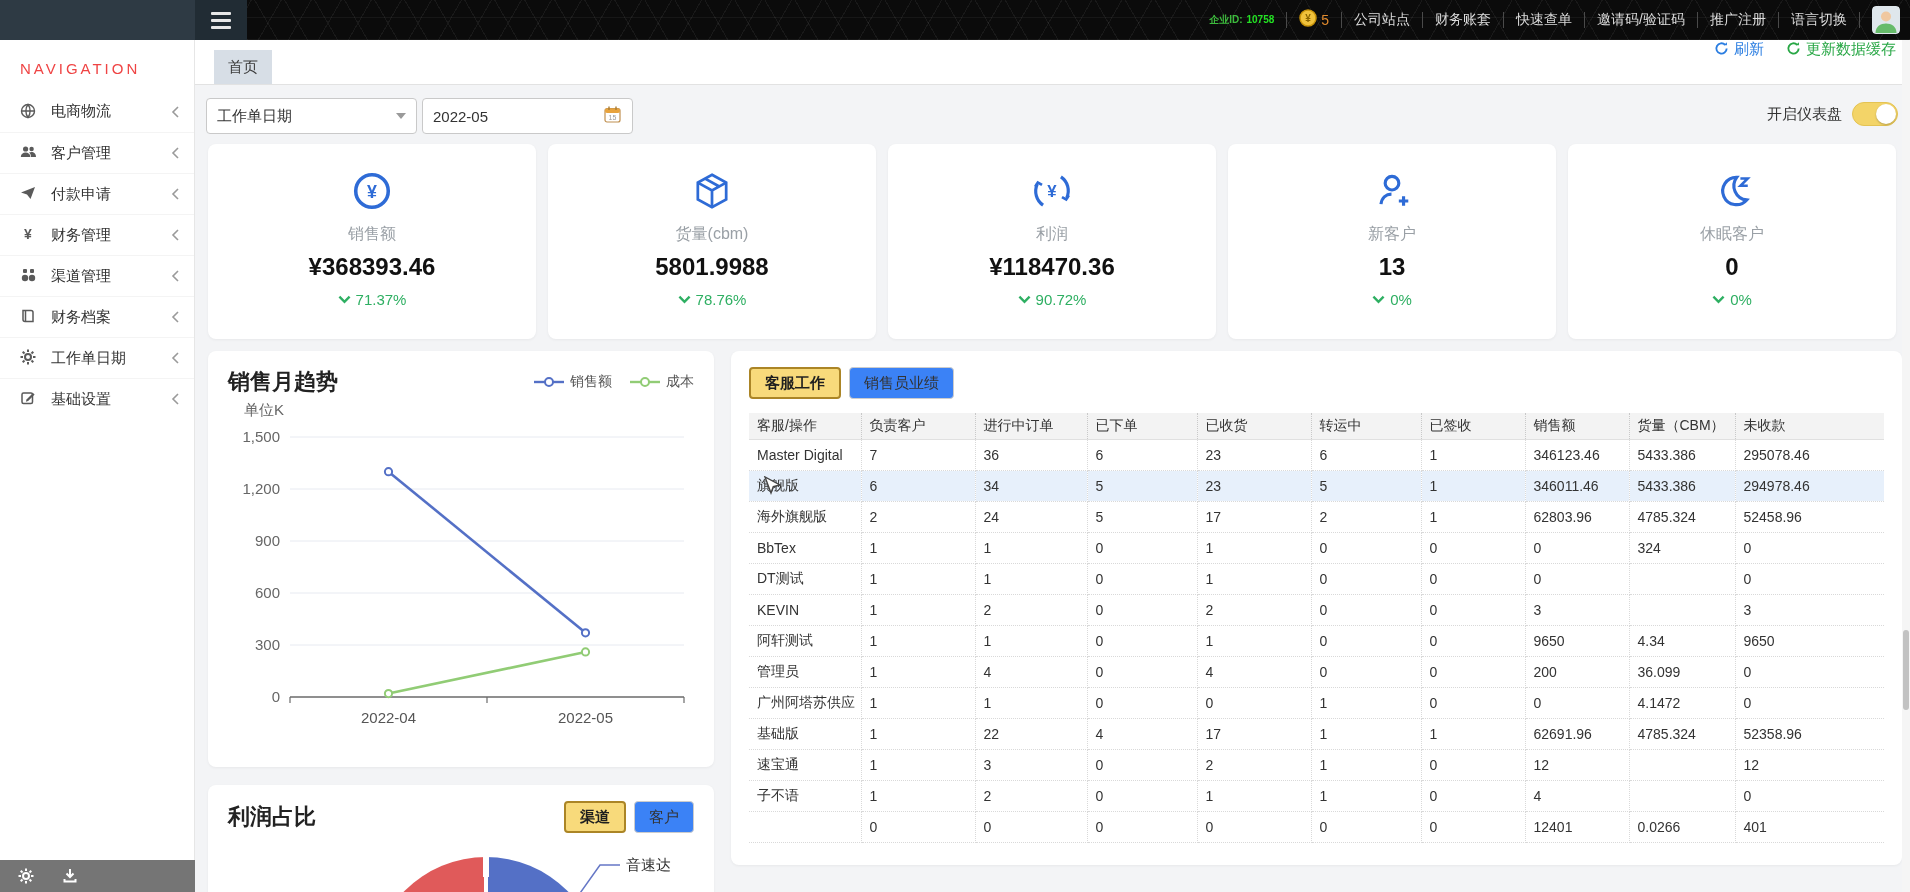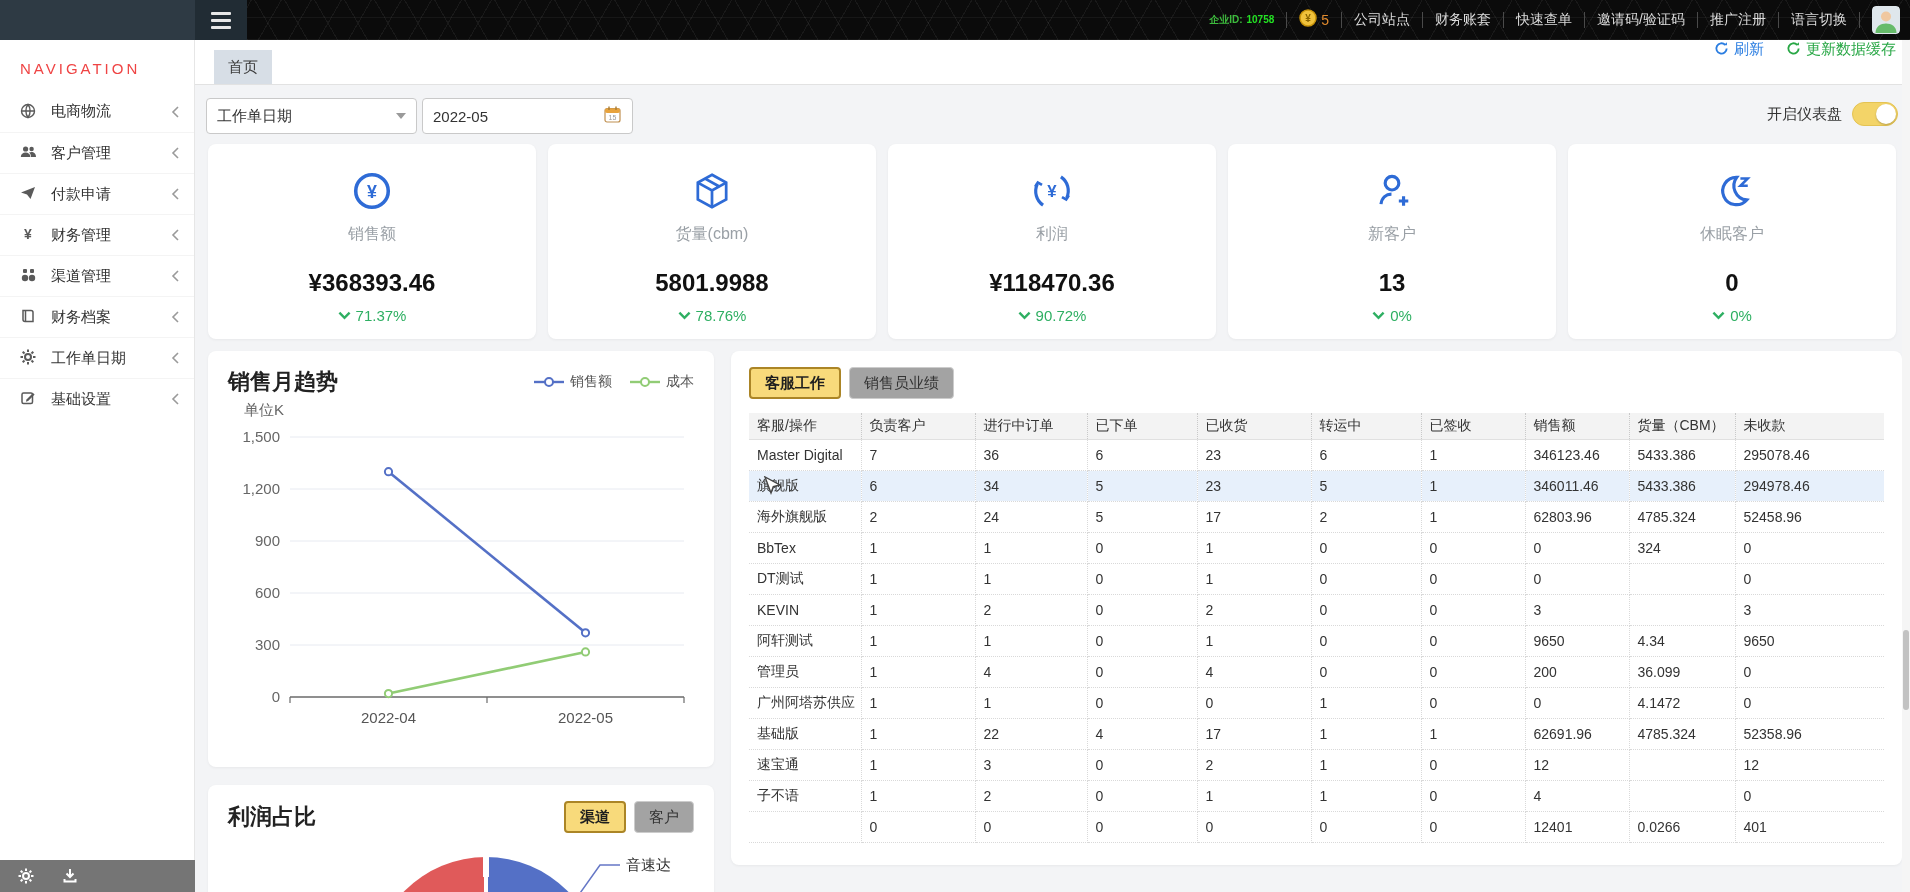--- a/index.html
+++ b/index.html
@@ -66,34 +66,34 @@
     position:relative; cursor:pointer; display:inline-block; }
   .toggle .knob { position:absolute; right:1px; top:1px; width:20px; height:20px; border-radius:50%;
     background:#fff; box-shadow:0 1px 2px rgba(0,0,0,.25); }
 
   
   #cards-row { position:absolute; top:104px; left:13px; display:flex; gap:12px; }
   .stat-card { width:328px; height:195px; background:#fff; border-radius:8px;
     box-shadow:0 1px 3px rgba(0,0,0,.05); display:flex; flex-direction:column; align-items:center; padding-top:26px; }
   .stat-card .ic { color:#2e6bd6; }
   .stat-card .lbl { margin-top:12px; color:#9aa0a6; font-size:16px; }
-  .stat-card .val { margin-top:24px; color:#111; font-size:24px; font-weight:bold;text-align:center; }
+  .stat-card .val { margin-top:8px; color:#111; font-size:24px; font-weight:bold;text-align:center; }
   .stat-card .trend { margin-top:10px; color:#2eaf62; font-size:15px; display:flex; align-items:center; gap:5px; }
 
   
   .left-col { position:absolute; left:13px; top:311px; width:506px; }
   .card { background:#fff; border-radius:8px; box-shadow:0 1px 3px rgba(0,0,0,.05); }
   .chart-card { height:416px; padding:16px 20px; }
   .card-head { display:flex; align-items:center; justify-content:space-between; }
   .card-head h3 { font-size:22px; color:#222; font-weight:bold;text-align:center; }
   #chart-legend { display:flex; gap:18px; }
   .legend-item { display:flex; align-items:center; gap:6px; font-size:14px; color:#555; cursor:pointer; }
   .pie-card { margin-top:18px; height:290px; padding:16px 20px; }
   .pill-btn { display:inline-flex; align-items:center; justify-content:center; height:32px; padding:0 14px;
-    border-radius:4px; font-size:15px; cursor:pointer; border:1px solid #ccc; background:#a3a3a3; color:#333; margin-left:8px; }
+    border-radius:4px; font-size:15px; cursor:pointer; border:1px solid #ccc; background:#3b82f6; color:#333; margin-left:8px; }
   .pill-btn.active { background:#f8da7b; border:2px solid #ab8526; color:#1f1f1f; font-weight:bold; }
   .pie-body { position:relative; height:210px; margin-top:8px; }
   #pie { position:absolute; left:143px; top:16px; width:230px; height:230px; border-radius:50%; }
   .pie-label-svg { position:absolute; left:0; top:0; width:466px; height:210px; }
 
   
   .right-col { position:absolute; left:536px; top:311px; right:8px; }
   .table-card { height:514px; padding:16px 18px; }
   #work-table { border-collapse:collapse; table-layout:fixed; width:1135px; margin-top:14px; }
   #work-table th { background:#f3f3f3; font-weight:normal; text-align:left; font-size:14px; color:#333;

